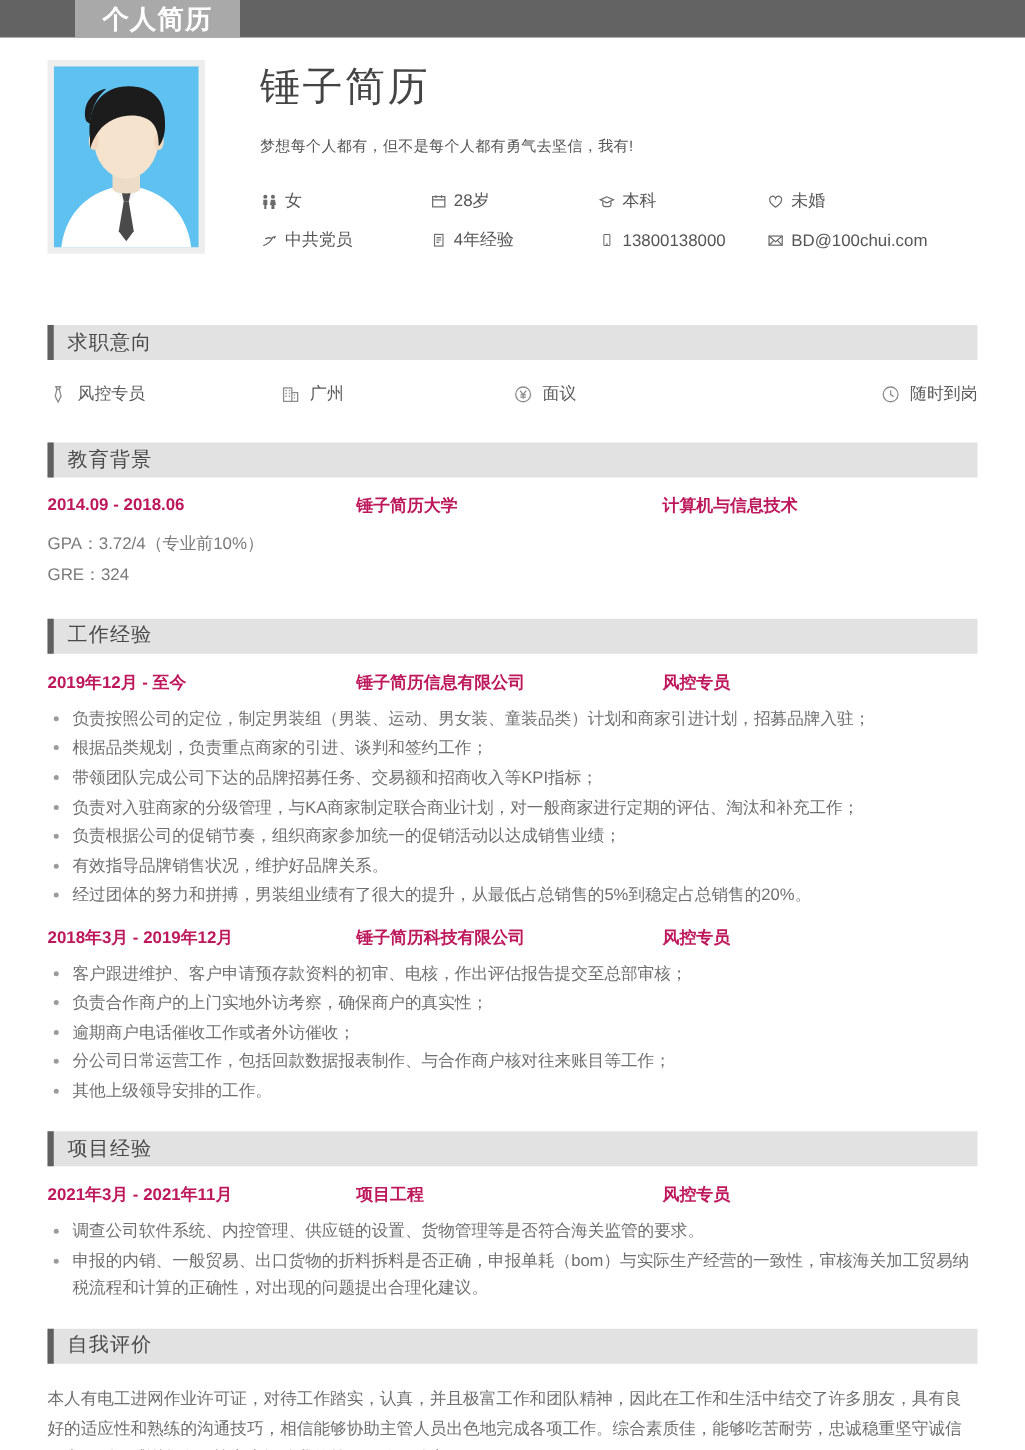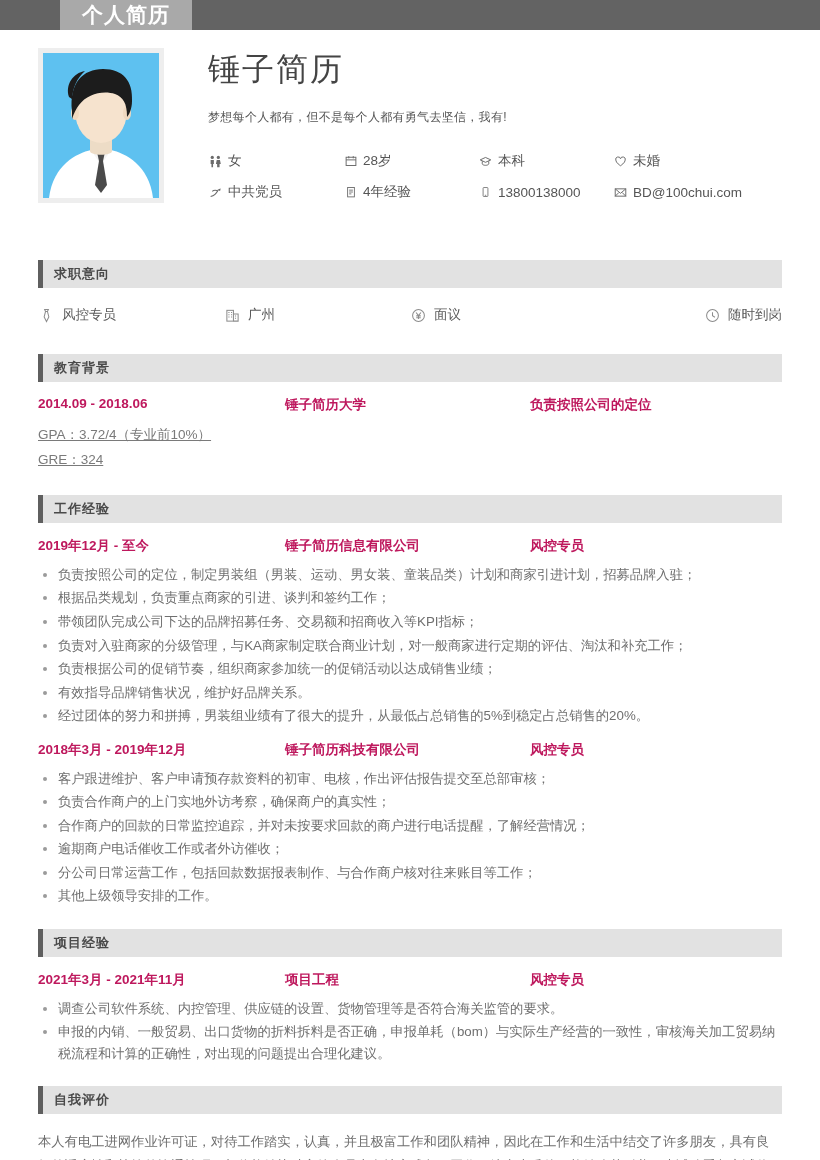--- a/index.html
+++ b/index.html
@@ -108,22 +108,22 @@
     margin-top: 22px;
     margin-bottom: 14px;
   }
   .sec-bar {
     width: 5px;
     height: 28px;
     background: #5f5f5f;
     flex: 0 0 auto;
   }
   .sec-title {
-    font-size: 13px;
-    font-weight: bold;
+    font-size: 16px;
+    font-weight: normal;
     color: #4a4a4a;
     padding-left: 11px;
     letter-spacing: 1px;
   }
 
   
   .intent-row {
     display: grid;
     grid-template-columns: 1fr 1fr 1fr 1fr;
     margin-bottom: 4px;
@@ -157,21 +157,20 @@
     margin-bottom: 9px;
   }
   .entry-head .c1 { width: 247px; flex: 0 0 auto; }
   .entry-head .c2 { width: 245px; flex: 0 0 auto; }
   .entry-head .c3 { flex: 1 1 auto; }
 
   .edu-detail {
     font-size: 13.5px;
     color: #7a7a7a;
     line-height: 1.85;
-    text-decoration: underline;
   }
 
   .bullets { margin: 0; padding: 0; list-style: none; }
   .bullets li {
     position: relative;
     padding-left: 20px;
     font-size: 13.3px;
     color: #6f6f6f;
     line-height: 1.62;
     margin-bottom: 2px;
@@ -360,21 +359,21 @@
   </div>
 
   <div class="sec-head">
     <div class="sec-bar"></div>
     <div class="sec-title">教育背景</div>
   </div>
   <div class="entry-block">
     <div class="entry-head">
       <span class="c1">2014.09 - 2018.06</span>
       <span class="c2">锤子简历大学</span>
-      <span class="c3">负责按照公司的定位</span>
+      <span class="c3">计算机与信息技术</span>
     </div>
     <div class="edu-detail">GPA：3.72/4（专业前10%）</div>
     <div class="edu-detail">GRE：324</div>
   </div>
 
   <div class="sec-head">
     <div class="sec-bar"></div>
     <div class="sec-title">工作经验</div>
   </div>
 
@@ -397,21 +396,20 @@
 
   <div class="entry-block">
     <div class="entry-head">
       <span class="c1">2018年3月 - 2019年12月</span>
       <span class="c2">锤子简历科技有限公司</span>
       <span class="c3">风控专员</span>
     </div>
     <ul class="bullets">
       <li>客户跟进维护、客户申请预存款资料的初审、电核，作出评估报告提交至总部审核；</li>
       <li>负责合作商户的上门实地外访考察，确保商户的真实性；</li>
-      <li>合作商户的回款的日常监控追踪，并对未按要求回款的商户进行电话提醒，了解经营情况；</li>
       <li>逾期商户电话催收工作或者外访催收；</li>
       <li>分公司日常运营工作，包括回款数据报表制作、与合作商户核对往来账目等工作；</li>
       <li>其他上级领导安排的工作。</li>
     </ul>
   </div>
 
   <div class="sec-head">
     <div class="sec-bar"></div>
     <div class="sec-title">项目经验</div>
   </div>

